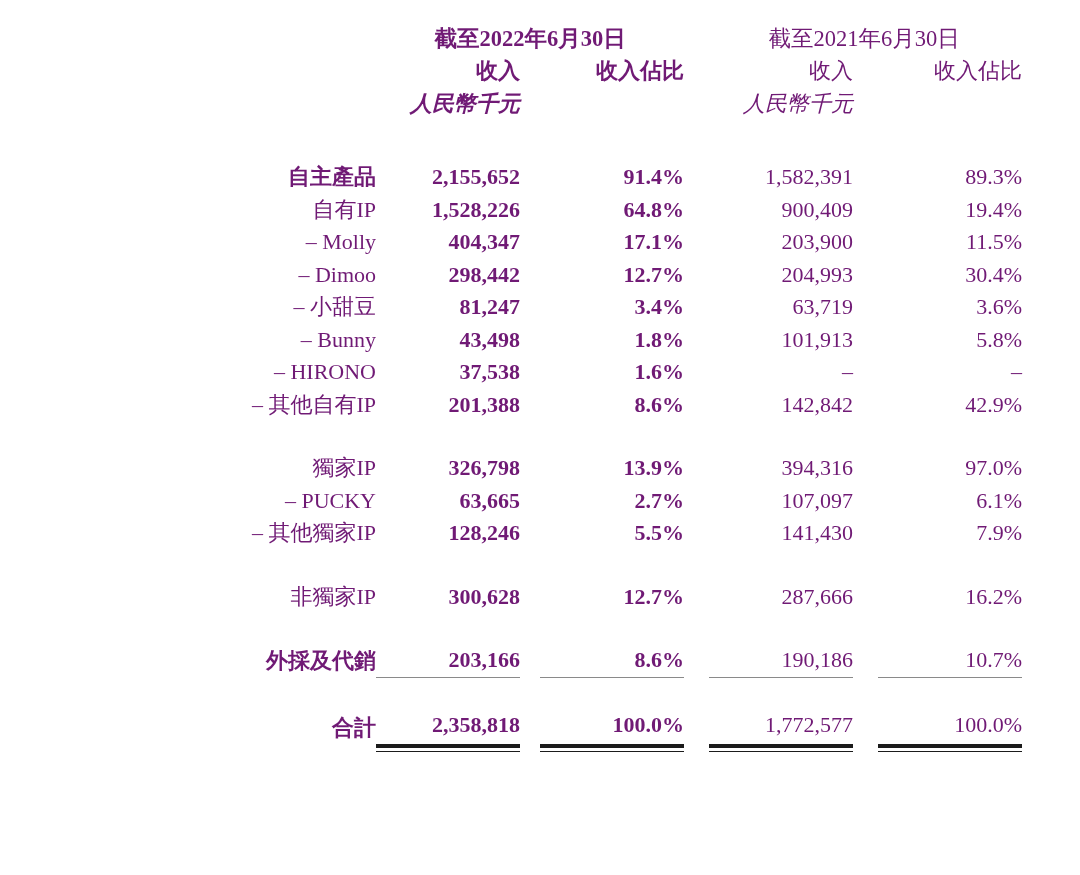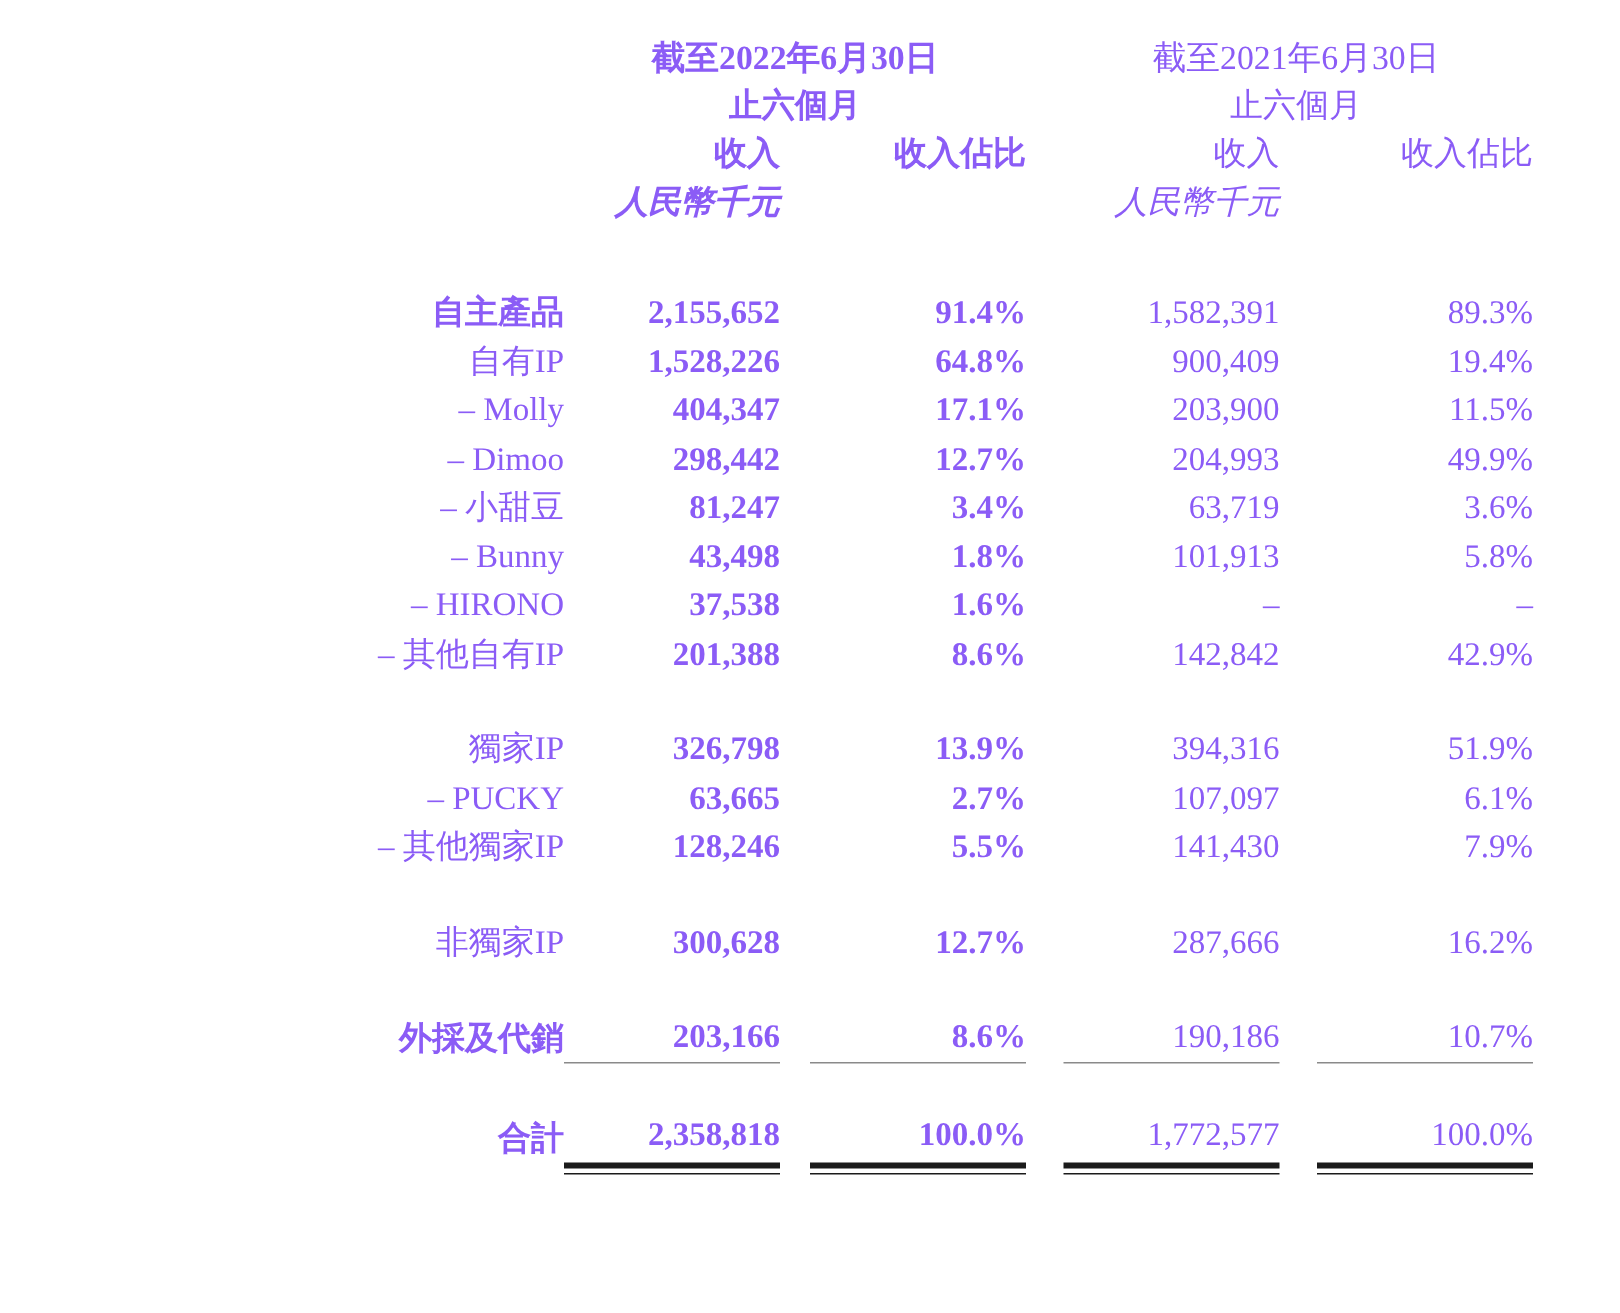--- a/index.html
+++ b/index.html
@@ -1,21 +1,21 @@
 <!DOCTYPE html>
 <html><head>
 <meta charset="utf-8">
 <style>
   html, body { margin: 0; padding: 0; background: #ffffff; }
   .page {
     position: relative;
     width: 1080px;
     height: 875px;
     background: #ffffff;
-    color: #8b5cf6;
+    color: #701a75;
     font-family: "Liberation Serif", "DejaVu Serif", serif;
     overflow: hidden;
     box-sizing: border-box;
     padding-top: 14px;
   }
   table.fin {
     border-collapse: collapse;
     table-layout: fixed;
     margin-left: 22px;
     width: 1000px;
@@ -86,29 +86,20 @@
     <tbody>
       <tr class="hr1">
         <td class="lbl"></td>
         <td class="grp bold" colspan="2">
           <span>截至2022年6月30日</span>
         </td>
         <td class="grp" colspan="2">
           <span class="shift">截至2021年6月30日</span>
         </td>
       </tr>
-      <tr class="hr2">
-        <td class="lbl"></td>
-        <td class="grp bold" colspan="2">
-          <span>止六個月</span>
-        </td>
-        <td class="grp" colspan="2">
-          <span class="shift">止六個月</span>
-        </td>
-      </tr>
       <tr class="hr3">
         <td class="lbl"></td>
         <td class="num bold">
             <div class="cw">收入</div>
           </td>
         <td class="num bold">
             <div class="cw">收入佔比</div>
           </td>
         <td class="num">
             <div class="cw">收入</div>
@@ -183,21 +174,21 @@
       <td class="num b22">
             <div class="cw">298,442</div>
           </td>
       <td class="num b22">
             <div class="cw">12.7%</div>
           </td>
       <td class="num">
             <div class="cw">204,993</div>
           </td>
       <td class="num">
-            <div class="cw">49.9%</div>
+            <div class="cw">30.4%</div>
           </td>
     </tr>
         <tr class="datarow">
       <td class="lbl">– 小甜豆</td>
       <td class="num b22">
             <div class="cw">81,247</div>
           </td>
       <td class="num b22">
             <div class="cw">3.4%</div>
           </td>
@@ -261,21 +252,21 @@
       <td class="num b22">
             <div class="cw">326,798</div>
           </td>
       <td class="num b22">
             <div class="cw">13.9%</div>
           </td>
       <td class="num">
             <div class="cw">394,316</div>
           </td>
       <td class="num">
-            <div class="cw">51.9%</div>
+            <div class="cw">97.0%</div>
           </td>
     </tr>
         <tr class="datarow">
       <td class="lbl">– PUCKY</td>
       <td class="num b22">
             <div class="cw">63,665</div>
           </td>
       <td class="num b22">
             <div class="cw">2.7%</div>
           </td>

